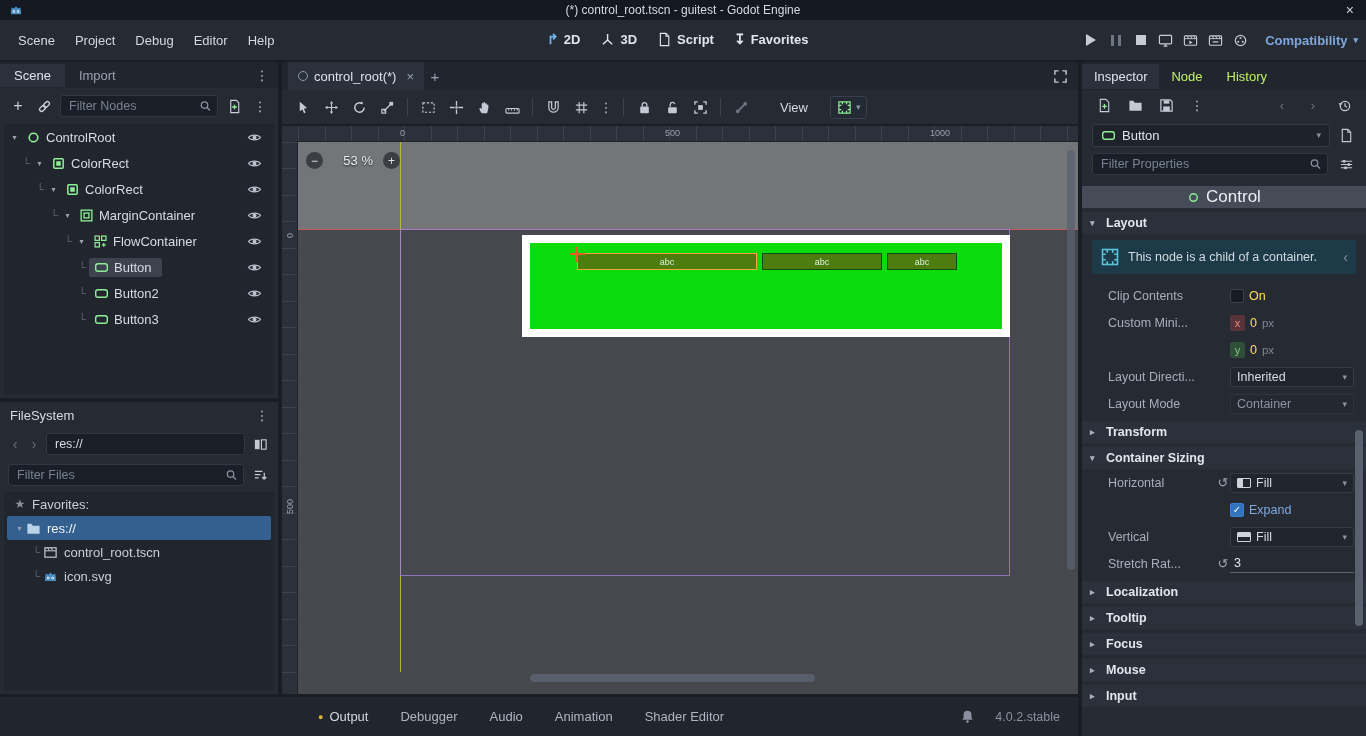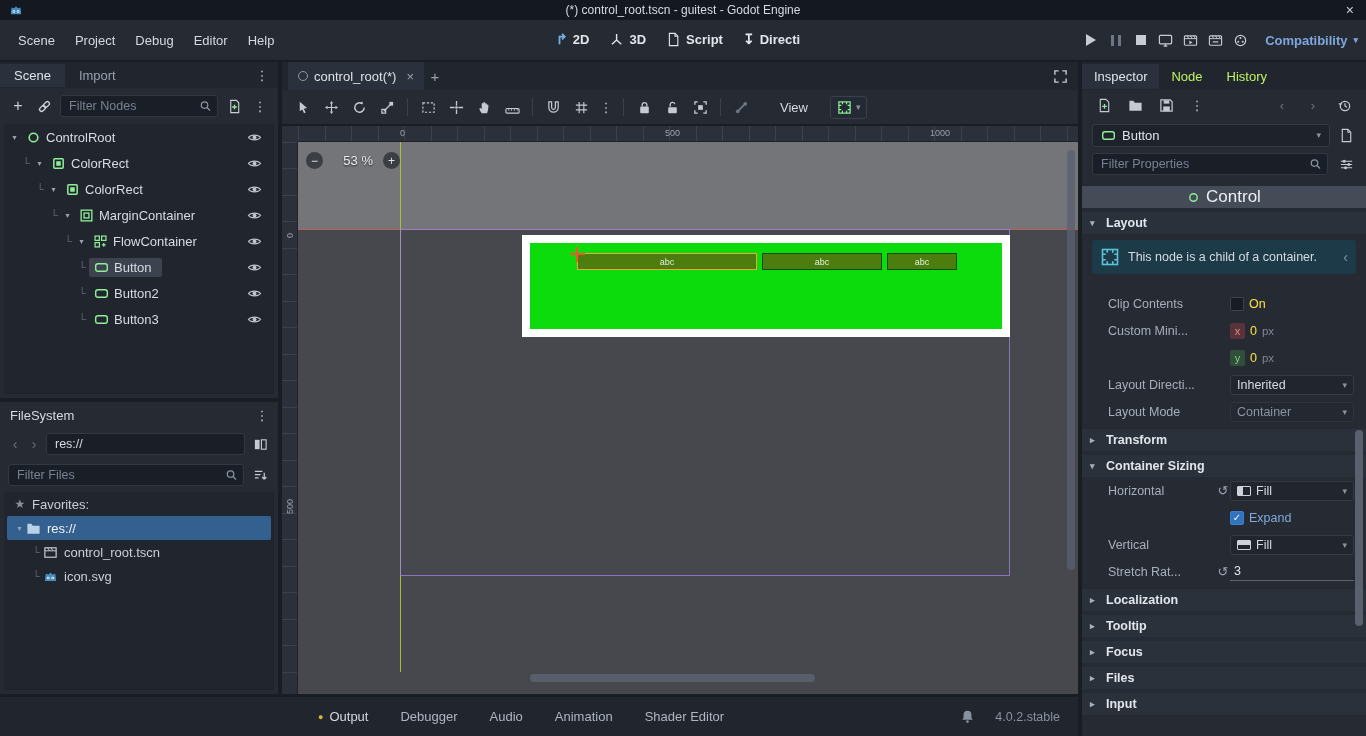--- a/index.html
+++ b/index.html
@@ -104,21 +104,21 @@
 .insp-tabs{display:flex;align-items:center;height:28px;background:#21262e}
 .itab{padding:5px 12px;font-size:13px;color:#bef264}
 .itab.active{background:#2b313c;color:#dfe3ea}
 .insp-toolbar{display:flex;align-items:center;gap:11px;padding:5px 12px;height:30px}
 .insp-noderow{display:flex;align-items:center;gap:6px;padding:3px 10px;height:30px}
 .node-dd{flex:1;display:flex;align-items:center;gap:6px;background:#1d222b;border:1px solid #343b47;border-radius:3px;padding:3px 8px;font-size:13px;color:#dfe3e9}
 .insp-filterrow{display:flex;align-items:center;gap:8px;padding:3px 10px;height:28px}
 .class-header{display:flex;align-items:center;justify-content:center;gap:6px;background:#454c58;min-height:22px;font-size:17px;color:#eceef2;margin-top:8px}
 .sec{display:flex;align-items:center;gap:6px;background:#2b313b;min-height:22px;padding:0 8px;font-size:12.5px;font-weight:bold;color:#e2e5eb;margin-top:4px}
 .sec .sc{width:10px;font-size:9px;color:#aab1bd}
-.notice{display:flex;align-items:center;gap:8px;background:#1d3a49;margin:6px 10px 16px;padding:7px 8px;border-radius:3px}
+.notice{display:flex;align-items:center;gap:8px;background:#1d3a49;margin:6px 10px 8px;padding:7px 8px;border-radius:3px}
 .notice svg{color:#59c2d6;width:20px;height:20px;flex:none}
 .notice-text{flex:1;font-size:12.5px;color:#d3dbe2;line-height:1.35}
 .notice-arrow{color:#8a93a0;font-size:14px}
 .prow{display:flex;align-items:center;min-height:27px;padding:0 12px 0 26px}
 .plabel{flex:1;font-size:12.5px;color:#a7aebb;white-space:nowrap;overflow:hidden}
 .pval{display:flex;align-items:center;gap:5px;width:124px;flex:none}
 .dd{flex:1;display:flex;align-items:center;gap:5px;background:#20252e;border:1px solid #343b47;border-radius:3px;padding:2px 6px;font-size:12.5px;color:#d7dbe2;min-height:20px}
 .dd.disabled{color:#8b93a1;background:#232831;border-color:#2e3540}
 .dd .dd-arrow{margin-left:auto}
 .reset{color:#9aa2b0;font-size:13px;width:14px;flex:none;text-align:center}
@@ -351,21 +351,21 @@
           <span>3D</span>
         </span>
       <span class="ws">
           <svg class="ic">
             <use href="#i-file"></use>
           </svg>
           <span>Script</span>
         </span>
       <span class="ws">
           <span class="glyph">↧</span>
-          <span>Directi</span>
+          <span>Favorites</span>
         </span>
     </div>
     <div class="playbar">
       <span class="pbtn">
           <i class="i-play"></i>
         </span>
       <span class="pbtn dimmer">
           <i class="i-pause"></i>
         </span>
       <span class="pbtn">
@@ -898,21 +898,21 @@
       <div class="sec">
           <span class="sc">▸</span>
           <span>Tooltip</span>
         </div>
       <div class="sec">
           <span class="sc">▸</span>
           <span>Focus</span>
         </div>
       <div class="sec">
           <span class="sc">▸</span>
-          <span>Files</span>
+          <span>Mouse</span>
         </div>
       <div class="sec">
           <span class="sc">▸</span>
           <span>Input</span>
         </div>
 
       <div class="insp-scroll"></div>
     </div>
   </div>
 

